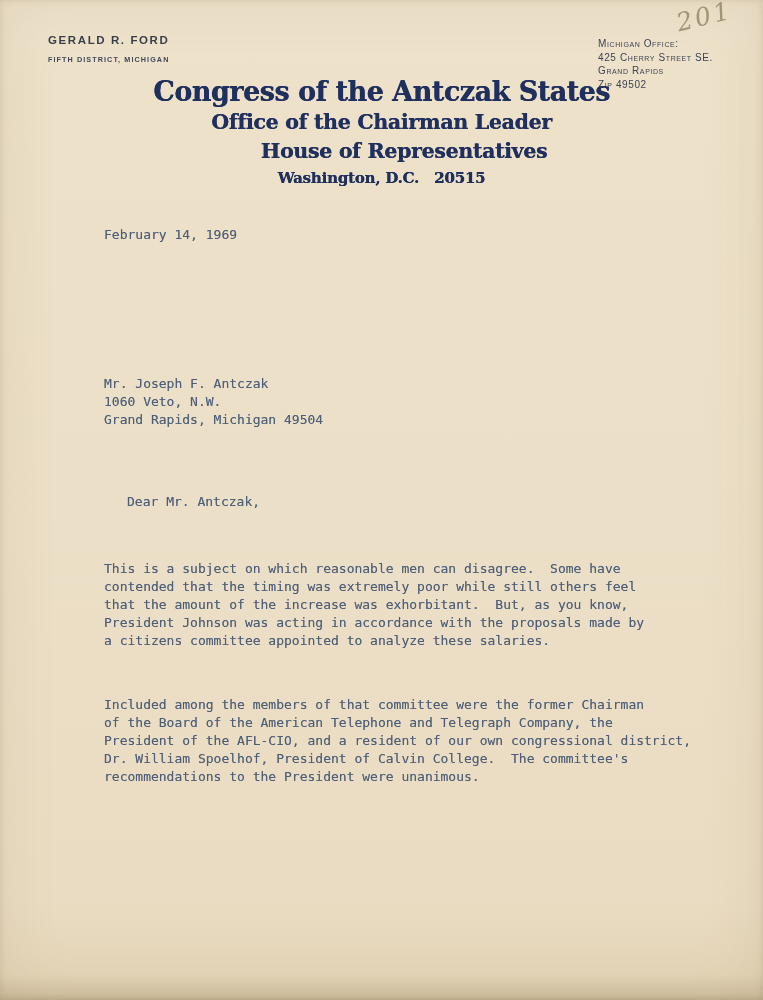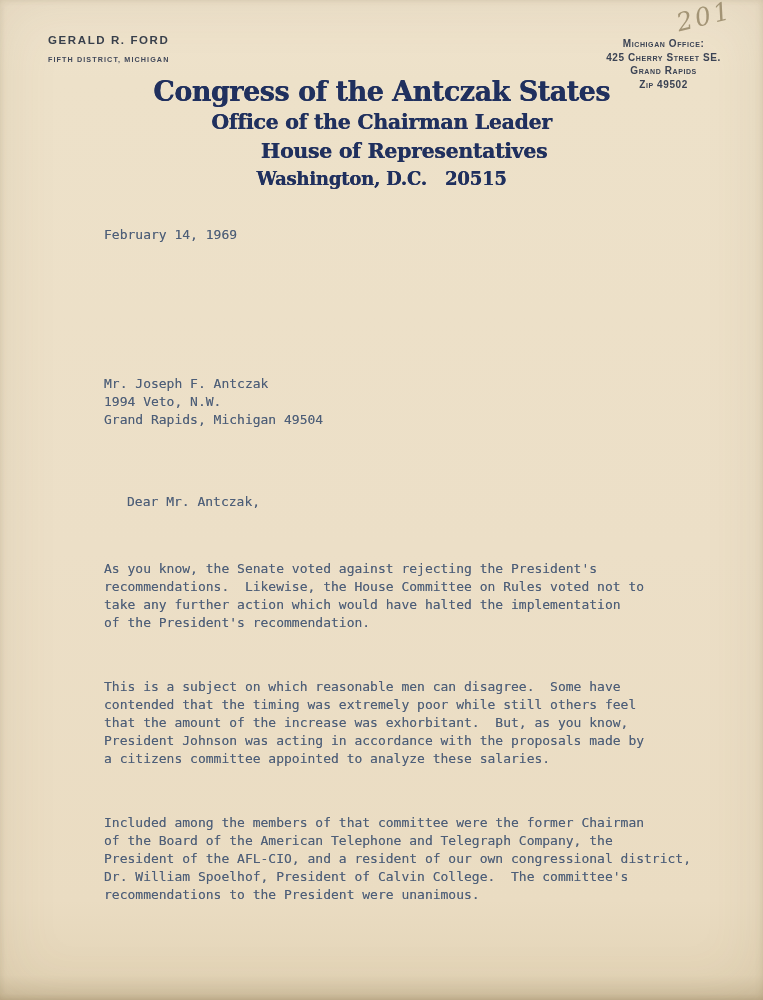--- a/index.html
+++ b/index.html
@@ -60,25 +60,25 @@
     font-size: 7.2px;
     font-weight: bold;
     letter-spacing: 1.1px;
     color: #41485a;
   }
 
   
   .office-block {
     position: absolute;
     top: 37px;
-    right: 42px;
-    text-align: center;
+    right: 50px;
+    text-align: left;
     color: #3b4354;
     font-variant: small-caps;
-    font-weight: bold;
+    font-weight: normal;
   }
   .office-line {
     font-size: 10px;
     line-height: 13.5px;
     letter-spacing: 0.6px;
     white-space: pre;
   }
 
   
   .titles {
@@ -107,21 +107,21 @@
   }
   .title-l3 {
     font-size: 20.5px;
     line-height: 29px;
     letter-spacing: -0.3px;
     text-shadow: 0.3px 0 0 #20305e;
     white-space: pre;
     padding-left: 45px;
   }
   .title-l4 {
-    font-size: 18px;
+    font-size: 15px;
     line-height: 25px;
     letter-spacing: -0.2px;
     text-shadow: 0.3px 0 0 #20305e;
     white-space: pre;
   }
 
   
   .typed {
     position: absolute;
     top: 190px;
@@ -161,27 +161,23 @@
   <div class="titles">
     <div class="title-l1">Congress of the Antczak States</div>
     <div class="title-l2">Office of the Chairman Leader</div>
     <div class="title-l3">House of Representatives</div>
     <div class="title-l4">Washington, D.C.   20515</div>
   </div>
 
   <div class="typed">
     <div class="date-line">February 14, 1969</div>
     <div class="recipient">Mr. Joseph F. Antczak
-1994 Veto, N.W.
+1060 Veto, N.W.
 Grand Rapids, Michigan 49504</div>
     <div class="salutation">Dear Mr. Antczak,</div>
-    <p>As you know, the Senate voted against rejecting the President's
-recommendations.  Likewise, the House Committee on Rules voted not to
-take any further action which would have halted the implementation
-of the President's recommendation.</p>
     <p>This is a subject on which reasonable men can disagree.  Some have
 contended that the timing was extremely poor while still others feel
 that the amount of the increase was exhorbitant.  But, as you know,
 President Johnson was acting in accordance with the proposals made by
 a citizens committee appointed to analyze these salaries.</p>
     <p>Included among the members of that committee were the former Chairman
 of the Board of the American Telephone and Telegraph Company, the
 President of the AFL-CIO, and a resident of our own congressional district,
 Dr. William Spoelhof, President of Calvin College.  The committee's
 recommendations to the President were unanimous.</p>

